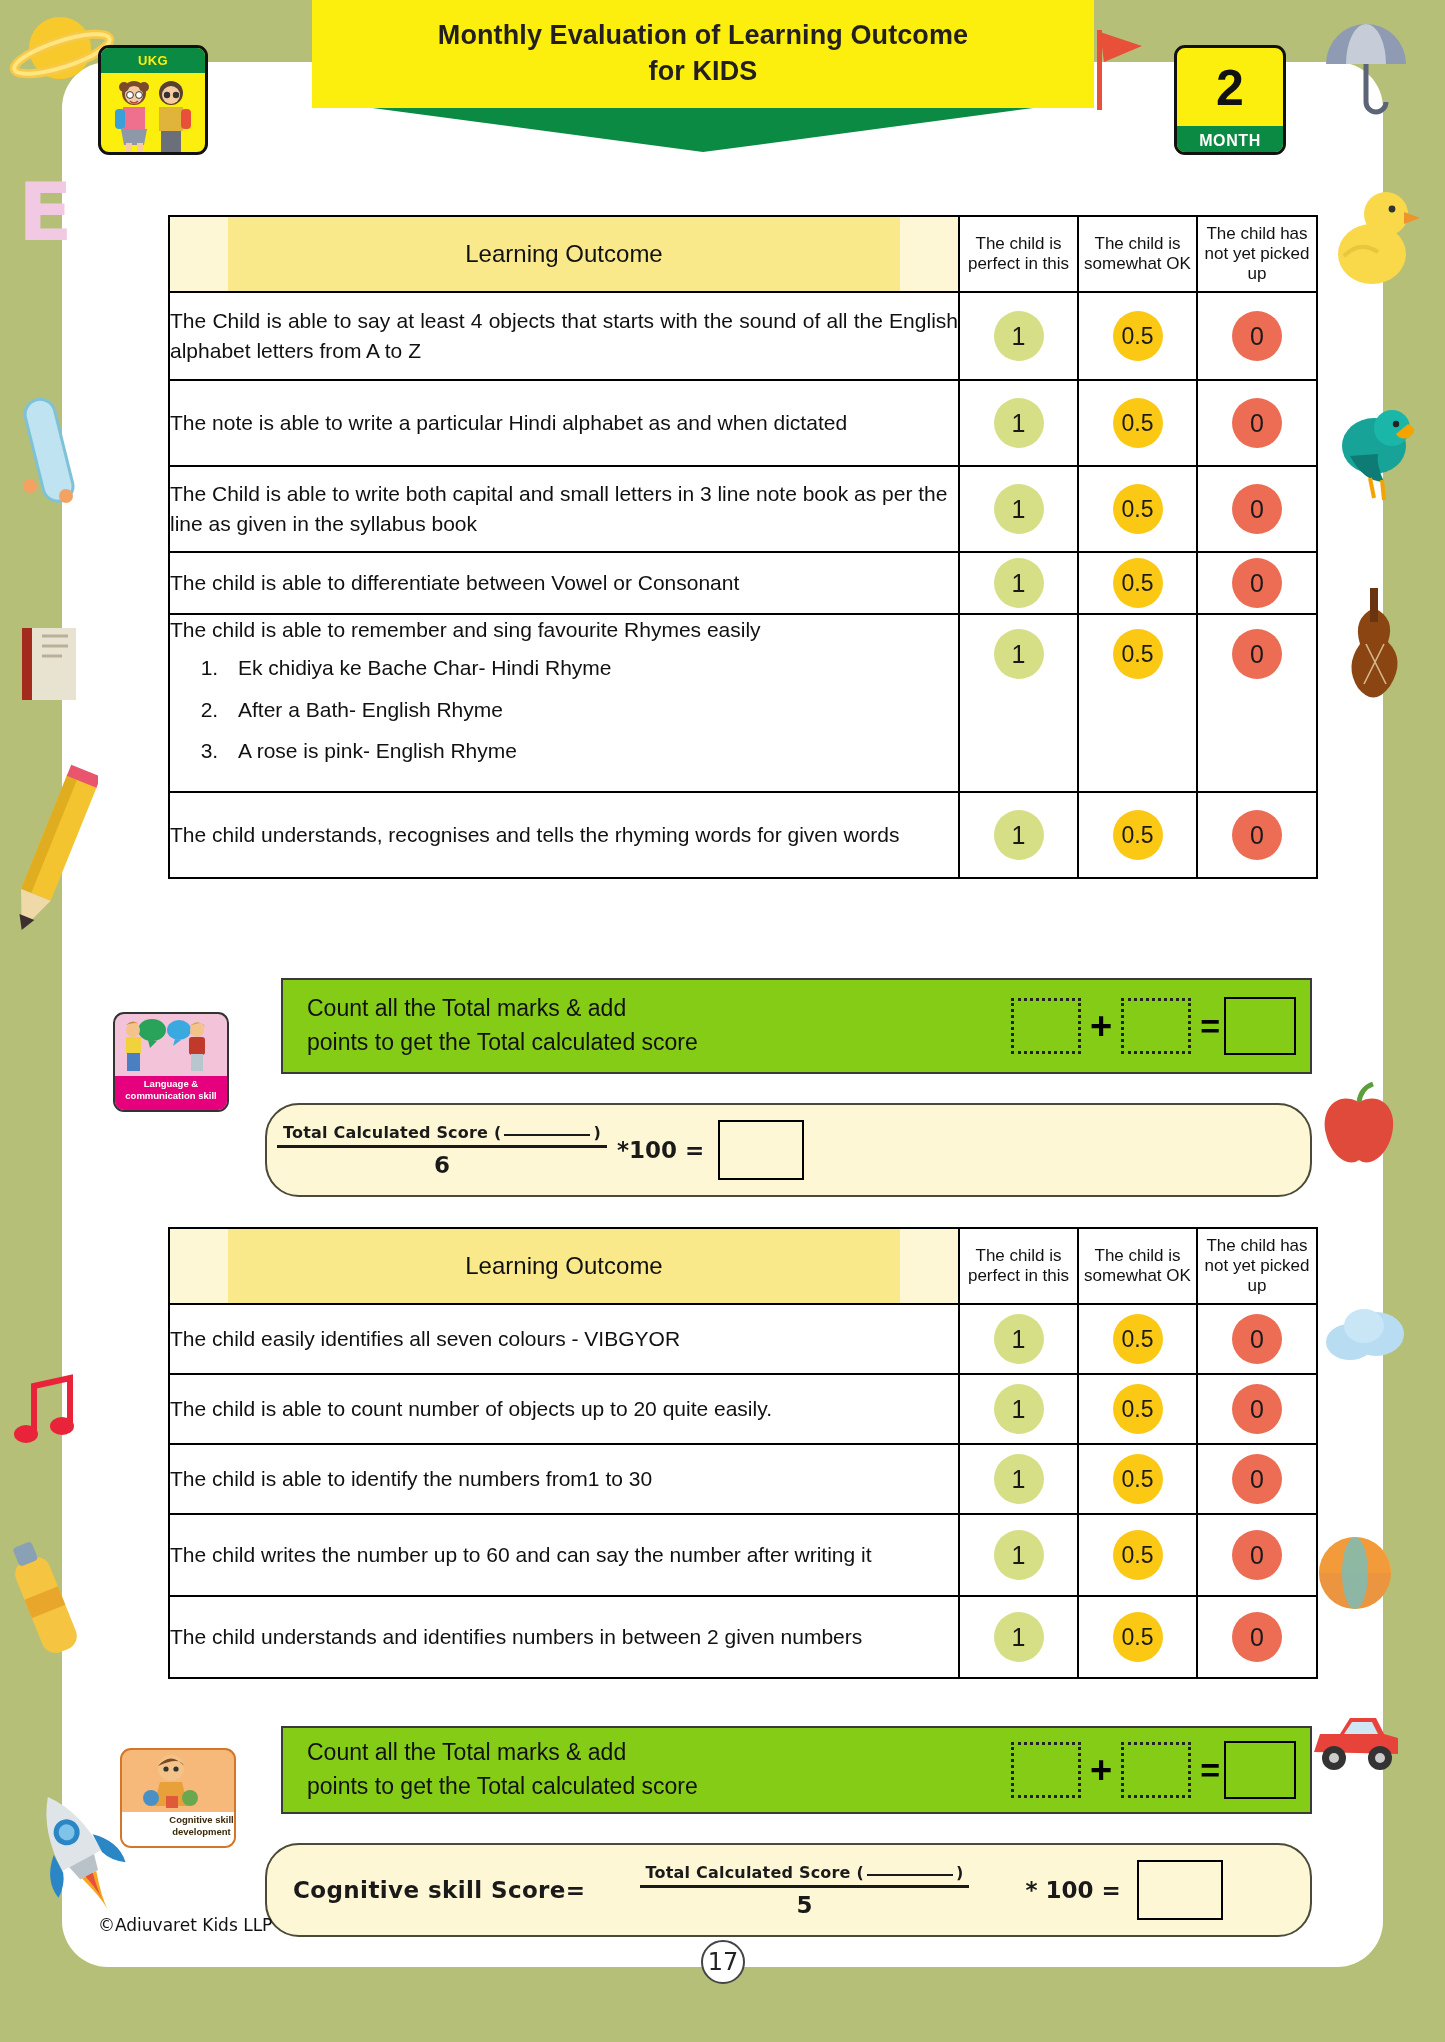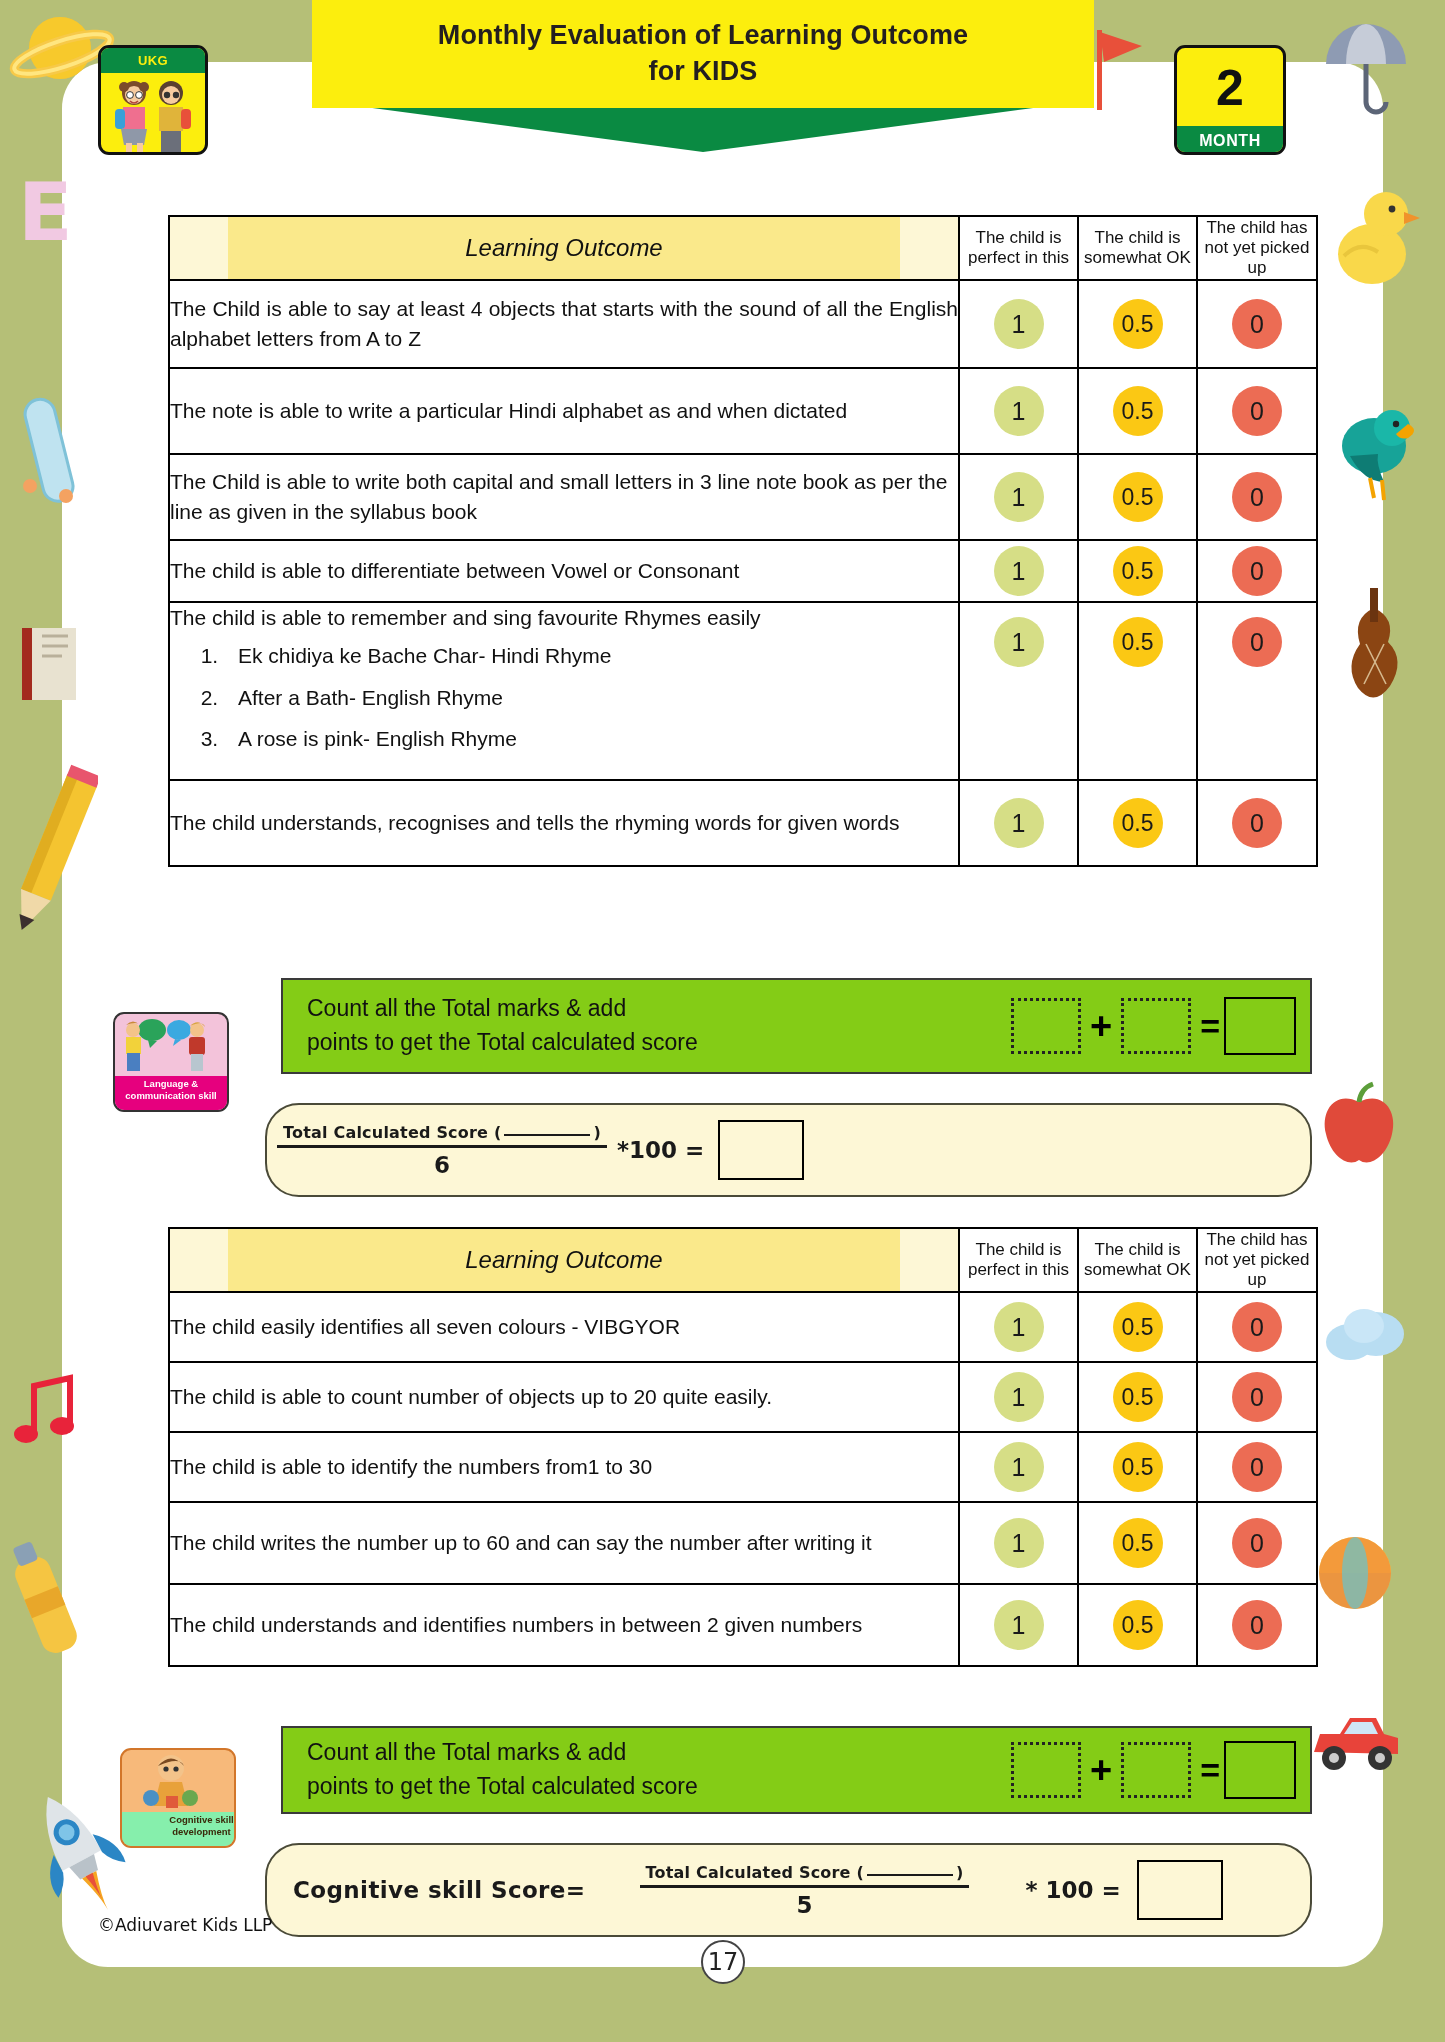--- a/index.html
+++ b/index.html
@@ -84,22 +84,22 @@
 
   table.skill {
     border-collapse: collapse;
     table-layout: fixed;
     background: #fff;
   }
   table.skill td, table.skill th { border: 2px solid #000; padding: 0; }
 
   th.lo-head {
     background: #fdf7d6;
-    height: 64px; position: relative;
-    font-size: 24px; font-weight: normal; color: #111; font-style: italic;
+    height: 76px; position: relative;
+    font-size: 24px; font-weight: normal; color: #111;
   }
   th.lo-head .inner {
     position: absolute; left: 0; right: 0; top: 0; bottom: 0;
     display: flex; align-items: center; justify-content: center;
   }
   th.lo-head .band {
     position: absolute; left: 58px; right: 58px; top: 0; bottom: 0;
     background: #fae98b;
   }
   th.lo-head .txt { position: relative; z-index: 2; }
@@ -184,21 +184,21 @@
     border: 2px solid #333; border-radius: 11px; overflow: hidden;
   }
   .thumb .art { height: 62px; position: relative; }
   .thumb .cap {
     height: 38px; font-size: 9.5px; font-weight: bold; color: #fff;
     text-align: center; line-height: 1.22; padding-top: 2px;
   }
   #thumb-lang { background: #f3c3da; }
   #thumb-lang .cap { background: #e6007e; }
   #thumb-cog { background: #f7b97a; border-color: #d2762a; }
-  #thumb-cog .cap { background: #86efac; color: #3a2a0a; padding-left: 47px; }
+  #thumb-cog .cap { background: #ffffff; color: #3a2a0a; padding-left: 47px; }
 
   
   #pagenum {
     position: absolute; z-index: 14;
     left: 701px; top: 1940px; width: 44px; height: 44px;
     border: 2px solid #444; border-radius: 50%; background: #fff;
     font-size: 24px; color: #222; text-align: center; line-height: 41px;
   }
   #footer {
     position: absolute; z-index: 14;

